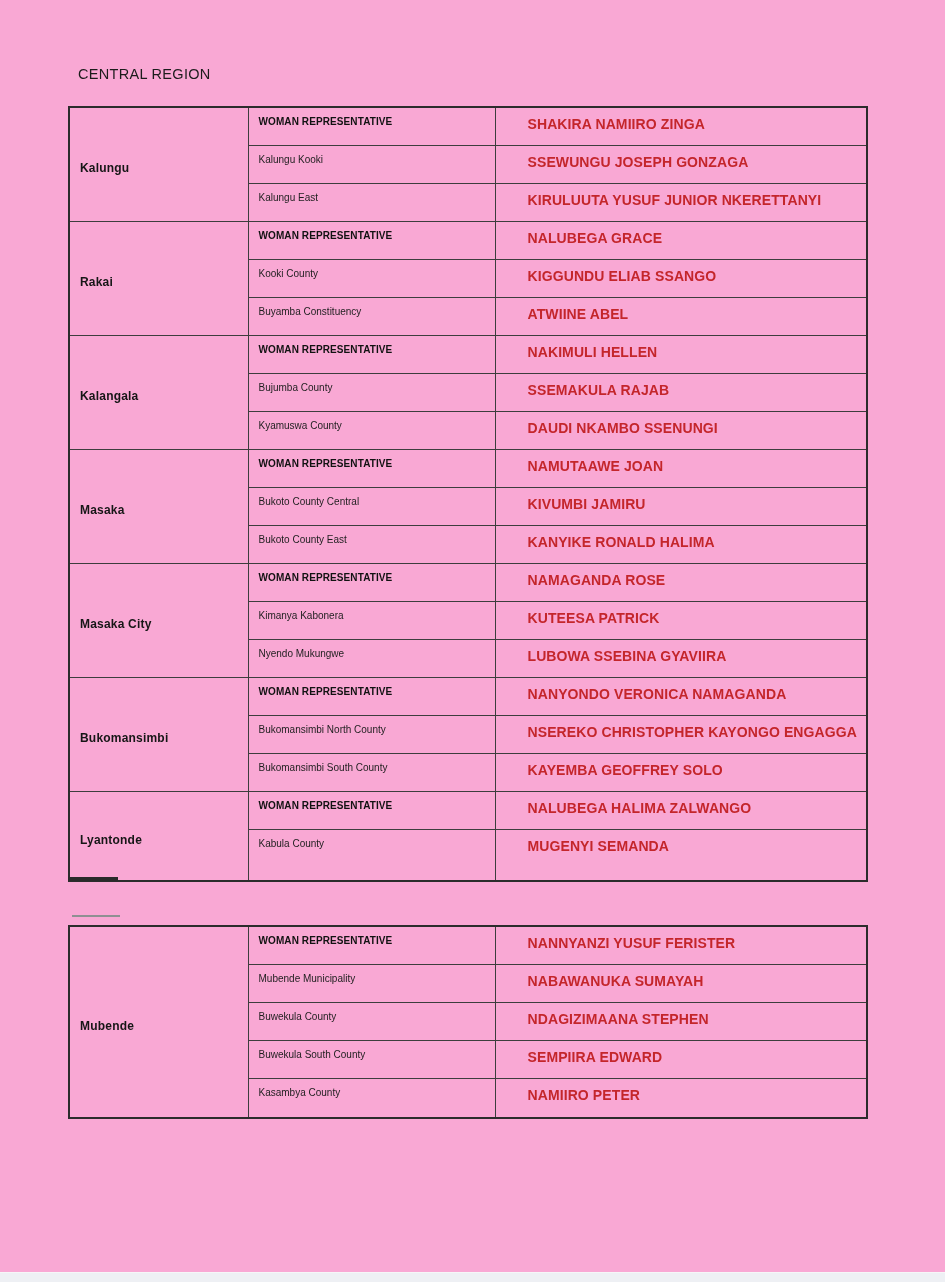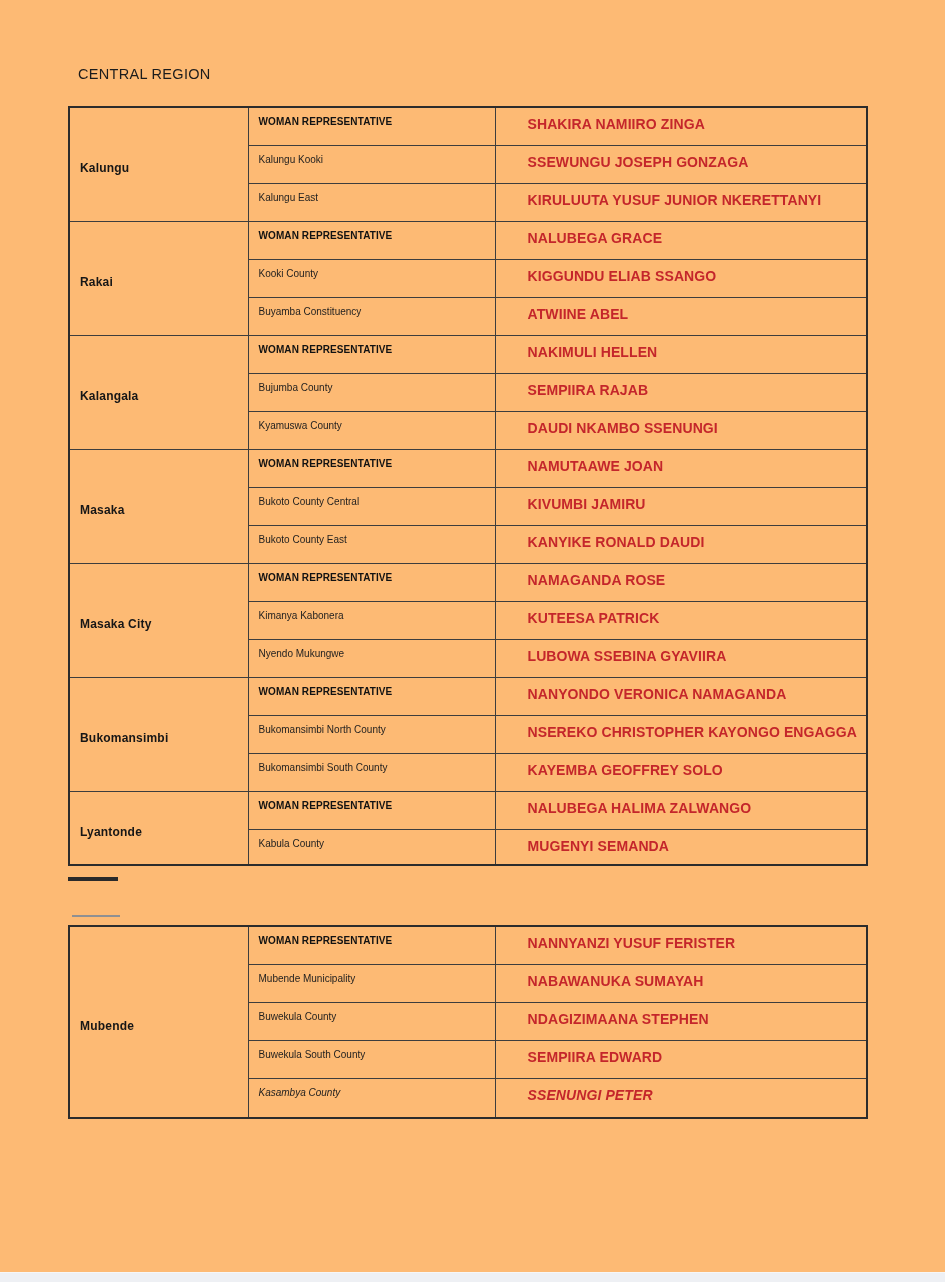--- a/index.html
+++ b/index.html
@@ -8,21 +8,21 @@
     width: 945px;
     height: 1282px;
     background: #fefefe;
     font-family: "Liberation Sans", sans-serif;
     overflow: hidden;
   }
   .page {
     position: relative;
     width: 945px;
     height: 1282px;
-    background: #fdba74;
+    background: #f9a8d4;
   }
   .page-title {
     position: absolute;
     left: 78px;
     top: 66px;
     font-size: 14.5px;
     color: #1c1c1c;
     letter-spacing: 0.3px;
     font-weight: 400;
   }
@@ -37,22 +37,22 @@
   .rep-table.t1 { top: 106px; }
   .rep-table.t2 { top: 925px; }
   .rep-table td {
     border: 1.5px solid #3d3d3d;
     vertical-align: top;
     padding: 8px 10px 0 10px;
     overflow: hidden;
     white-space: nowrap;
   }
   .rep-table tr { height: 38px; }
-  .rep-table.t1 tr:last-child { height: 36px; margin-top: 8px; }
-  .rep-table.t2 tr:last-child { height: 40px; font-style: italic; }
+  .rep-table.t1 tr:last-child { height: 52px; margin-top: 8px; }
+  .rep-table.t2 tr:last-child { height: 40px; }
   col.c1 { width: 179px; }
   col.c2 { width: 247px; }
   col.c3 { width: 372px; }
   td.district-cell {
     vertical-align: middle;
     font-weight: 700;
     font-size: 12px;
     color: #161616;
     letter-spacing: 0.2px;
   }
@@ -138,38 +138,38 @@
           <td class="office-cell">Buyamba Constituency</td>
           <td class="name-cell">ATWIINE ABEL</td>
         </tr>
         <tr>
           <td class="district-cell" rowspan="3">Kalangala</td>
           <td class="office-cell wr">WOMAN REPRESENTATIVE</td>
           <td class="name-cell">NAKIMULI HELLEN</td>
         </tr>
         <tr>
           <td class="office-cell">Bujumba County</td>
-          <td class="name-cell">SEMPIIRA RAJAB</td>
+          <td class="name-cell">SSEMAKULA RAJAB</td>
         </tr>
         <tr>
           <td class="office-cell">Kyamuswa County</td>
           <td class="name-cell">DAUDI NKAMBO SSENUNGI</td>
         </tr>
         <tr>
           <td class="district-cell" rowspan="3">Masaka</td>
           <td class="office-cell wr">WOMAN REPRESENTATIVE</td>
           <td class="name-cell">NAMUTAAWE JOAN</td>
         </tr>
         <tr>
           <td class="office-cell">Bukoto County Central</td>
           <td class="name-cell">KIVUMBI JAMIRU</td>
         </tr>
         <tr>
           <td class="office-cell">Bukoto County East</td>
-          <td class="name-cell">KANYIKE RONALD DAUDI</td>
+          <td class="name-cell">KANYIKE RONALD HALIMA</td>
         </tr>
         <tr>
           <td class="district-cell" rowspan="3">Masaka City</td>
           <td class="office-cell wr">WOMAN REPRESENTATIVE</td>
           <td class="name-cell">NAMAGANDA ROSE</td>
         </tr>
         <tr>
           <td class="office-cell">Kimanya Kabonera</td>
           <td class="name-cell">KUTEESA PATRICK</td>
         </tr>
@@ -224,20 +224,20 @@
         <tr>
           <td class="office-cell">Buwekula County</td>
           <td class="name-cell">NDAGIZIMAANA STEPHEN</td>
         </tr>
         <tr>
           <td class="office-cell">Buwekula South County</td>
           <td class="name-cell">SEMPIIRA EDWARD</td>
         </tr>
         <tr>
           <td class="office-cell">Kasambya County</td>
-          <td class="name-cell">SSENUNGI PETER</td>
+          <td class="name-cell">NAMIIRO PETER</td>
         </tr>
       </tbody>
   </table>
 
   <div class="bottom-strip"></div>
 
 </div>
 
 </body></html>

